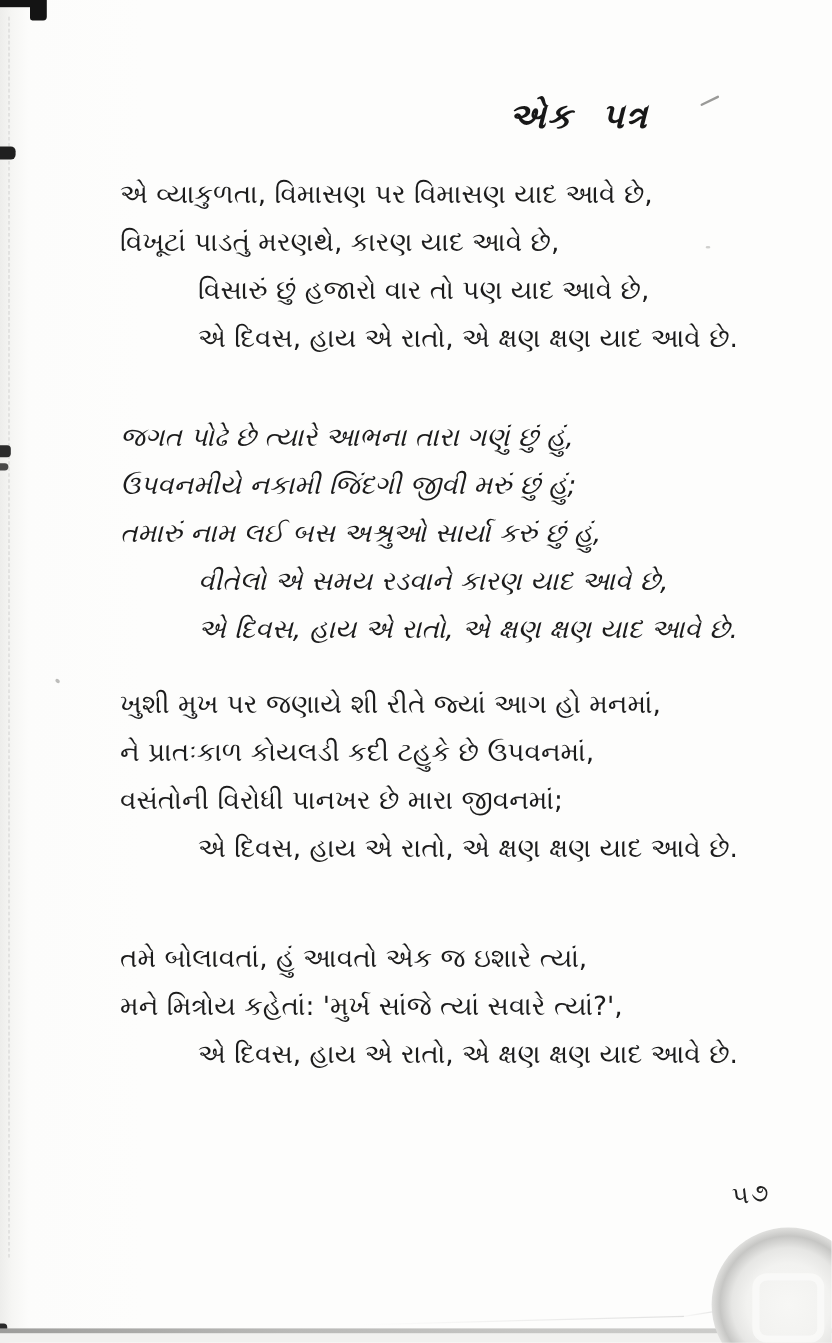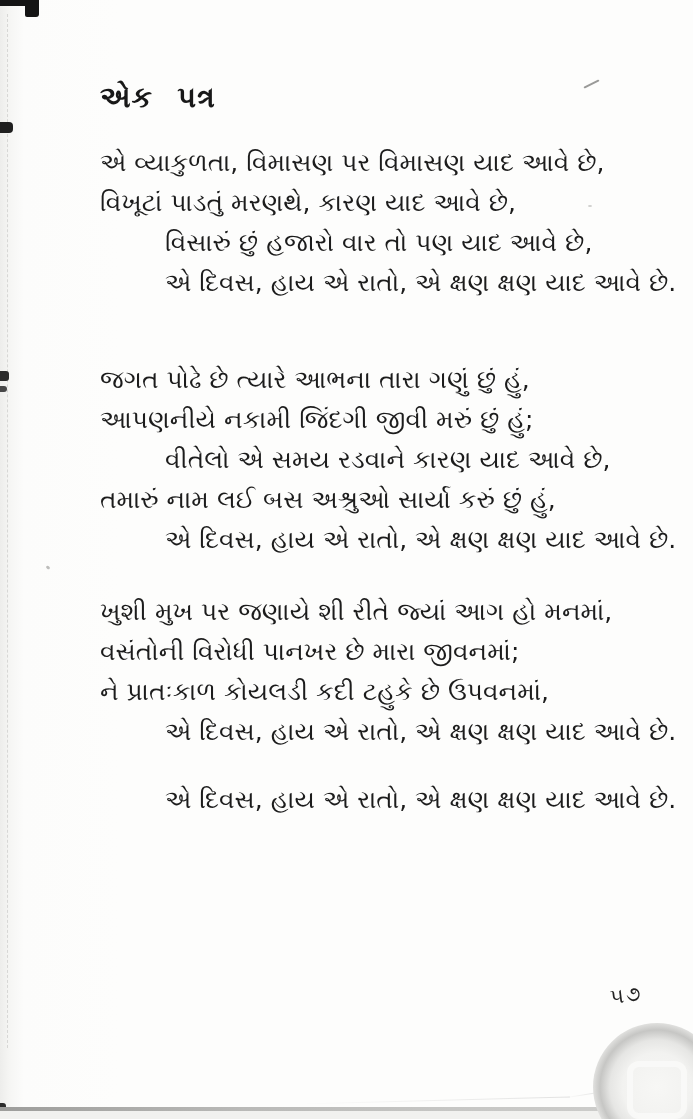--- a/index.html
+++ b/index.html
@@ -40,29 +40,29 @@
     background: radial-gradient(circle at 50% 50%,
       #f7f7f5 0%, #f2f2f0 38%, #e6e6e4 52%, #c6c6c4 63%, #dededc 70%, #f2f2f0 78%, #fbfbfa 88%);
   }
   .curl-inner {
     position: absolute; left: 34px; top: 38px; width: 48px; height: 46px;
     border: 6px solid rgba(251,251,250,0.75); border-radius: 12px;
   }
   
   .title {
     position: absolute; left: 100px; top: 80px; width: 440px; margin: 0;
-    text-align: left; font-size: 29px; font-weight: bold;
-    word-spacing: 13px; letter-spacing: 1px; color: #181818;
+    text-align: right; font-size: 29px; font-weight: bold;
+    word-spacing: 13px; letter-spacing: 1px; color: #181818; font-style: italic;
   }
   .stanza { position: absolute; left: 100px; width: 560px; }
   .stanza-1 { top: 143px; }
-  .stanza-2 { top: 360px; }
-  .stanza-3 { top: 592px; }
+  .stanza-2 { top: 346px; font-style: italic; }
+  .stanza-3 { top: 568px; }
   .stanza-4 { top: 780px; }
-  .line { height: 40px; line-height: 40px; font-size: 25px; white-space: nowrap; color: #1c1c1c; }
+  .line { height: 40px; line-height: 40px; font-size: 22px; white-space: nowrap; color: #1c1c1c; }
   .line.indent { margin-left: 65px; }
   .page-number {
     position: absolute; left: 610px; top: 983px; font-size: 21px; color: #222;
     transform: rotate(-7deg); letter-spacing: 2px;
   }
 </style>
 </head>
 <body>
 
 <div class="page">
@@ -82,34 +82,36 @@
 
   <div class="stanza stanza-1">
     <div class="line">એ વ્યાકુળતા, વિમાસણ પર વિમાસણ યાદ આવે છે,</div>
     <div class="line">વિખૂટાં પાડતું મરણથે, કારણ યાદ આવે છે,</div>
     <div class="line indent">વિસારું છું હજારો વાર તો પણ યાદ આવે છે,</div>
     <div class="line indent">એ દિવસ, હાય એ રાતો, એ ક્ષણ ક્ષણ યાદ આવે છે.</div>
   </div>
 
   <div class="stanza stanza-2">
     <div class="line">જગત પોઢે છે ત્યારે આભના તારા ગણું છું હું,</div>
-    <div class="line">આપણનીયે નકામી જિંદગી જીવી મરું છું હું;</div>
+    <div class="line">ઉપવનમીયે નકામી જિંદગી જીવી મરું છું હું;</div>
+    <div class="line">તમારું નામ લઈ બસ અશ્રુઓ સાર્યા કરું છું હું,</div>
     <div class="line indent">વીતેલો એ સમય રડવાને કારણ યાદ આવે છે,</div>
-    <div class="line">તમારું નામ લઈ બસ અશ્રુઓ સાર્યા કરું છું હું,</div>
     <div class="line indent">એ દિવસ, હાય એ રાતો, એ ક્ષણ ક્ષણ યાદ આવે છે.</div>
   </div>
 
   <div class="stanza stanza-3">
     <div class="line">ખુશી મુખ પર જણાયે શી રીતે જ્યાં આગ હો મનમાં,</div>
+    <div class="line">ને પ્રાતઃકાળ કોયલડી કદી ટહુકે છે ઉપવનમાં,</div>
     <div class="line">વસંતોની વિરોધી પાનખર છે મારા જીવનમાં;</div>
-    <div class="line">ને પ્રાતઃકાળ કોયલડી કદી ટહુકે છે ઉપવનમાં,</div>
     <div class="line indent">એ દિવસ, હાય એ રાતો, એ ક્ષણ ક્ષણ યાદ આવે છે.</div>
   </div>
 
   <div class="stanza stanza-4">
+    <div class="line">તમે બોલાવતાં, હું આવતો એક જ ઇશારે ત્યાં,</div>
+    <div class="line">મને મિત્રોય કહેતાં: 'મુર્ખ સાંજે ત્યાં સવારે ત્યાં?',</div>
     <div class="line indent">એ દિવસ, હાય એ રાતો, એ ક્ષણ ક્ષણ યાદ આવે છે.</div>
   </div>
 
   <div class="page-number">૫૭</div>
 
   <div class="diag-line-2"></div>
   <div class="diag-line"></div>
   <div class="bottom-strip"></div>
   <div class="bottom-line"></div>
   <div class="curl">

